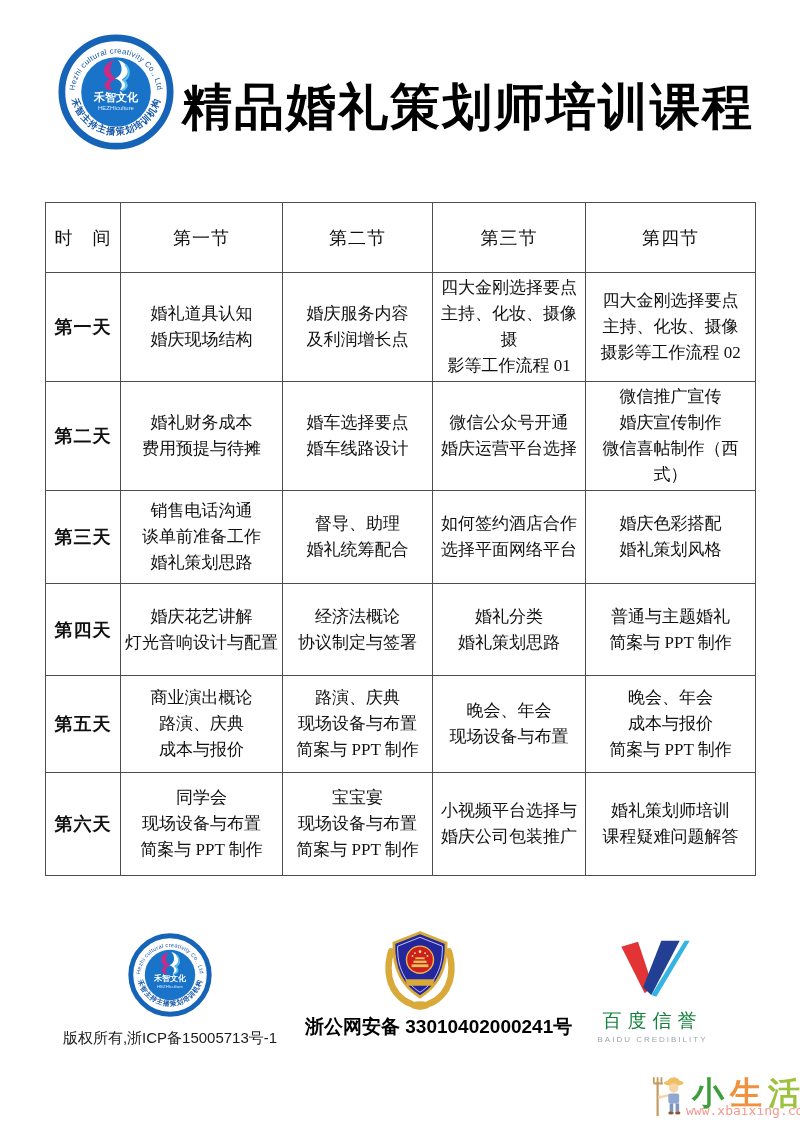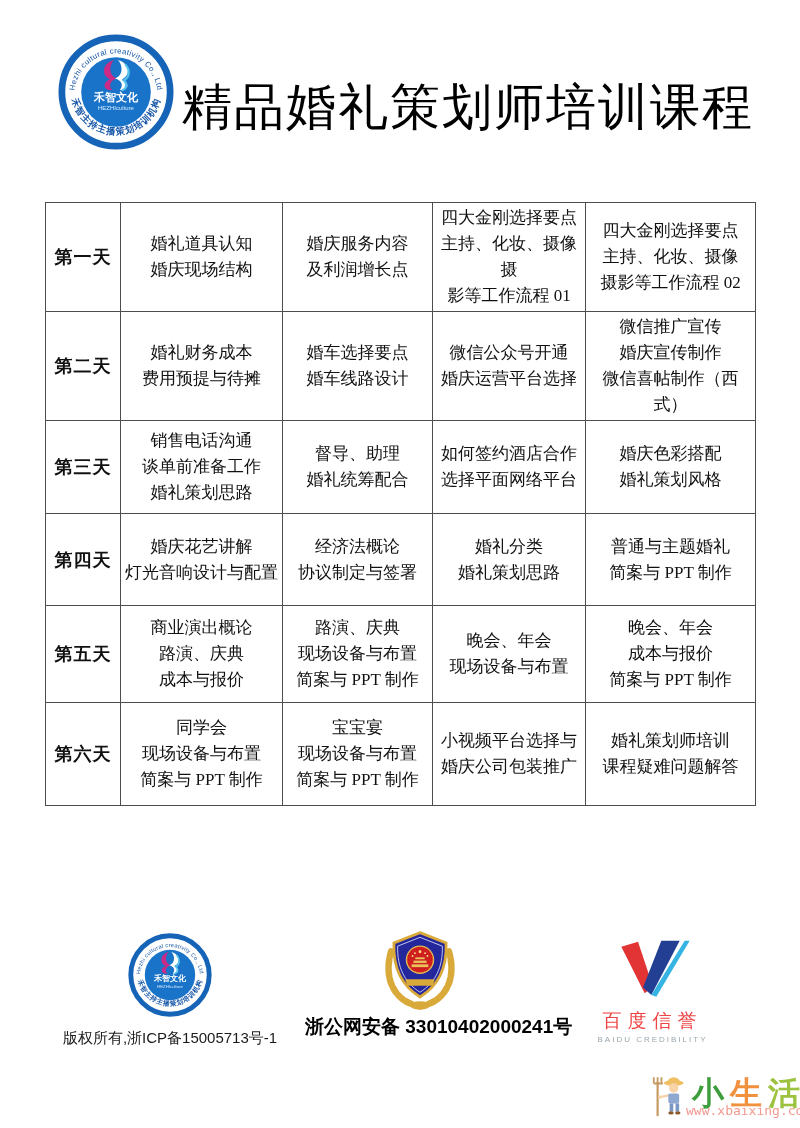--- a/index.html
+++ b/index.html
@@ -2,40 +2,40 @@
 <html><head>
 <meta charset="utf-8">
 <style>
   html,body{margin:0;padding:0;background:#ffffff;}
   .page{position:relative;width:800px;height:1128px;background:#ffffff;overflow:hidden;
         font-family:"Liberation Serif","DejaVu Serif",serif;color:#111;}
 
   
   .logo-header{position:absolute;left:58px;top:34px;}
   .page-title{position:absolute;left:182px;top:74px;margin:0;
-              font-size:50px;font-weight:normal;color:#000;letter-spacing:2px;
+              font-size:50px;font-weight:bold;color:#000;letter-spacing:2px;
               font-family:"Liberation Serif","DejaVu Serif",serif;white-space:nowrap;}
 
   
   table.course-table{position:absolute;left:45px;top:202px;width:710px;
         border-collapse:collapse;table-layout:fixed;text-align:center;}
   .course-table th,.course-table td{border:1px solid #4d4d4d;vertical-align:middle;
         padding:2px;white-space:pre-line;font-weight:normal;}
   .course-table th{font-size:18px;letter-spacing:1px;}
   .course-table td{font-size:17px;line-height:26px;}
   .course-table td.day{font-size:18px;letter-spacing:1px;font-weight:bold;}
 
   
   .footer-group{position:absolute;text-align:center;font-family:"Liberation Sans","DejaVu Sans",sans-serif;}
   .fg-left{left:55px;top:933px;width:230px;}
   .fg-mid{left:305px;top:928px;width:230px;}
   .fg-right{left:565px;top:940px;width:175px;}
   .copyright-text{margin-top:8px;font-size:15px;color:#1a1a1a;white-space:nowrap;}
   .police-text{font-size:19px;font-weight:bold;color:#000;white-space:nowrap;}
-  .baidu-cn{margin-top:4px;font-size:19px;color:#ef4444;letter-spacing:6px;white-space:nowrap;}
+  .baidu-cn{margin-top:4px;font-size:19px;color:#15803d;letter-spacing:6px;white-space:nowrap;}
   .baidu-en{font-size:8px;color:#9aa6ad;letter-spacing:2px;margin-top:1px;white-space:nowrap;}
   .baidu-cert{margin-top:8px;font-size:17px;font-weight:bold;color:#111;letter-spacing:2px;white-space:nowrap;}
 
   
   .watermark{position:absolute;left:652px;top:1072px;width:148px;height:54px;
              font-family:"Liberation Sans","DejaVu Sans",sans-serif;}
   .wm-mascot{position:absolute;left:0;top:0;}
   .wm-title{position:absolute;left:40px;top:0;font-size:32px;font-weight:bold;letter-spacing:6px;white-space:nowrap;}
   .wm-c1{color:#3f9e3c;} .wm-c2{color:#f2913d;} .wm-c3{color:#9cc23f;}
   .wm-url{position:absolute;left:34px;top:31px;font-size:13px;color:#f2998f;
@@ -76,20 +76,27 @@
 
   <table class="course-table">
     <colgroup>
       <col style="width:75px">
         <col style="width:162px">
         <col style="width:150px">
         <col style="width:153px">
         <col style="width:170px">
     </colgroup>
     <tbody>
+        <tr style="height:70px">
+      <th>时　间</th>
+      <th>第一节</th>
+      <th>第二节</th>
+      <th>第三节</th>
+      <th>第四节</th>
+    </tr>
     <tr style="height:100px">
       <td class="day">第一天</td>
       <td>婚礼道具认知
 婚庆现场结构</td>
       <td>婚庆服务内容
 及利润增长点</td>
       <td>四大金刚选择要点
 主持、化妆、摄像摄
 影等工作流程 01</td>
       <td>四大金刚选择要点

